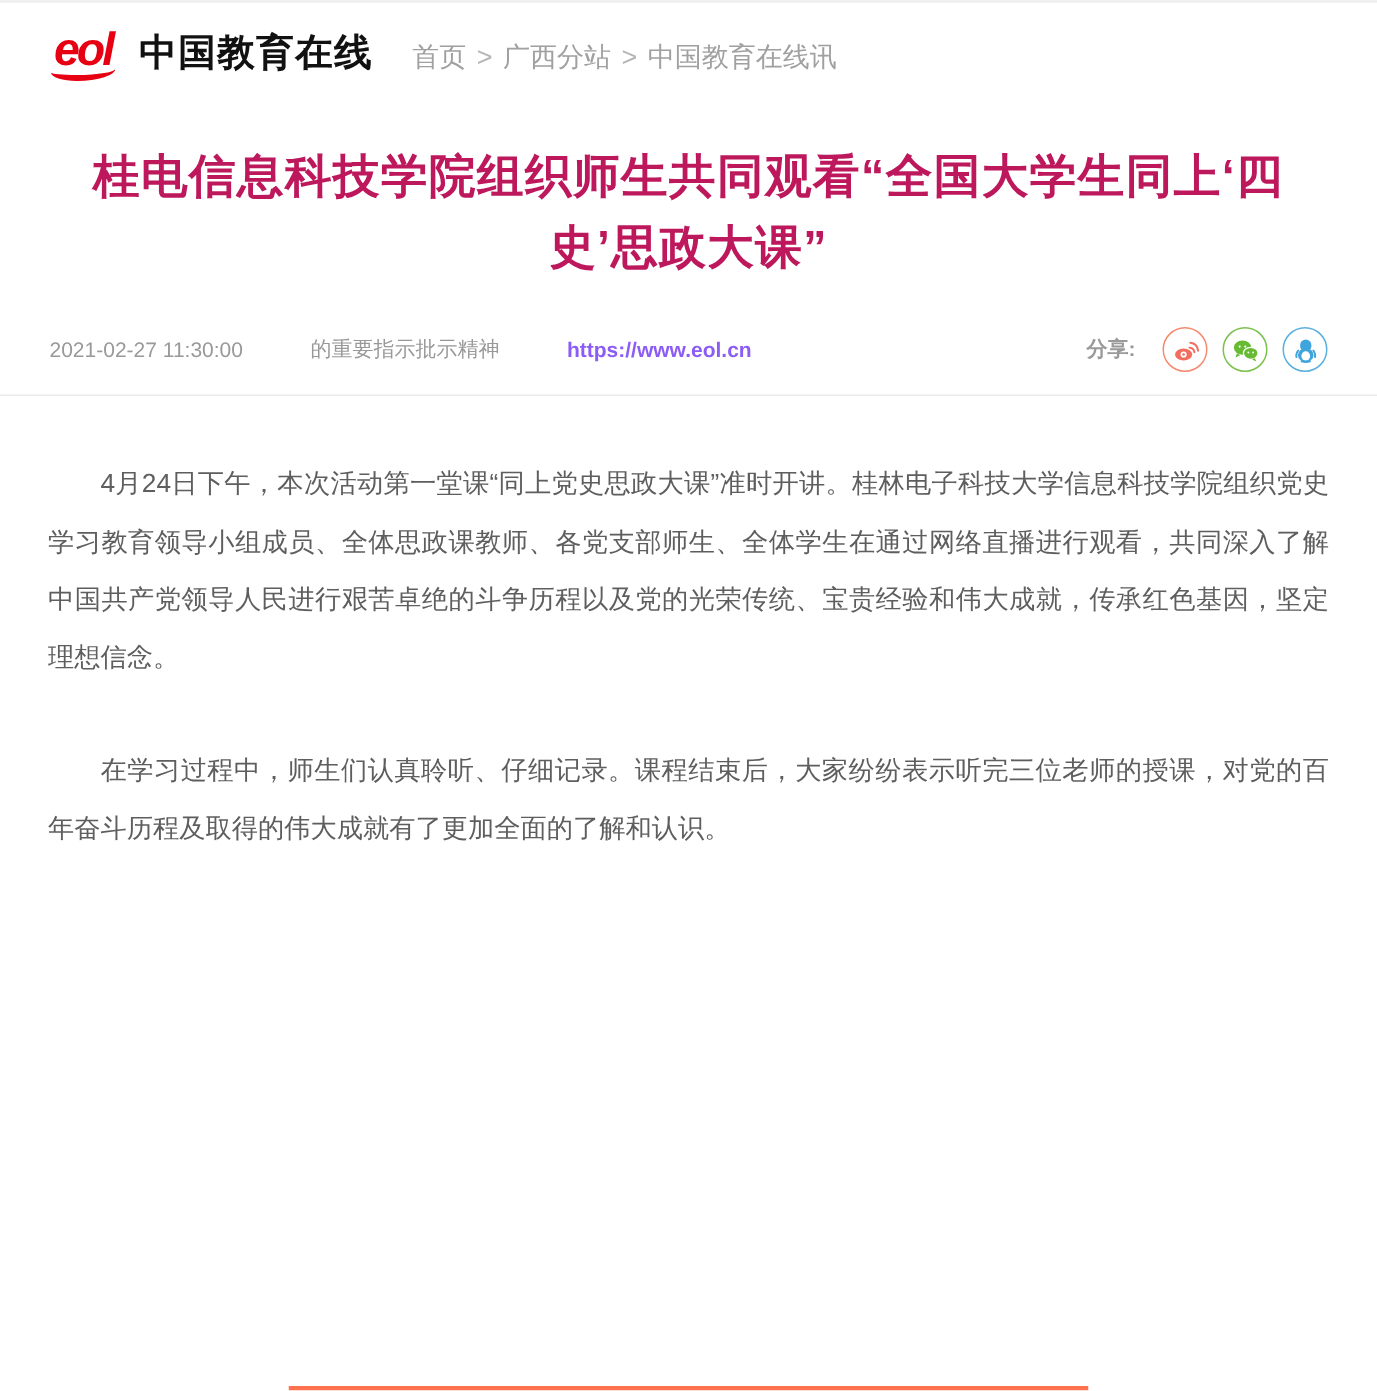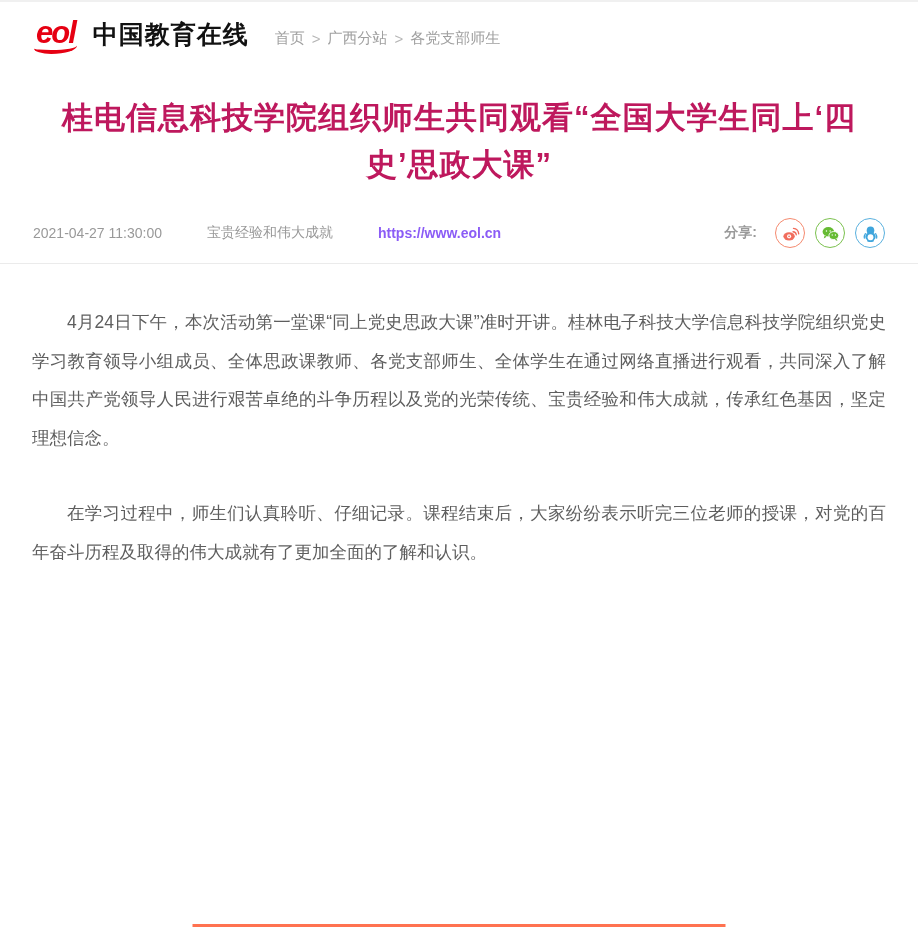--- a/index.html
+++ b/index.html
@@ -16,21 +16,21 @@
   .logo{ display:flex; align-items:baseline; text-decoration:none; cursor:pointer; }
   .logo-mark{
     position:relative; color:#e60012; font-weight:900; font-style:italic;
     font-size:31px; letter-spacing:-2px; line-height:1; padding-right:8px;
   }
   .logo-mark::after{
     content:""; position:absolute; left:-2px; right:6px; bottom:-6px; height:10px;
     border-bottom:4px solid #e60012; border-radius:0 0 60% 40%;
   }
   .logo-text{ color:#111; font-weight:700; font-size:25px; letter-spacing:1px; margin-left:10px; }
-  .breadcrumb{ margin-left:26px; color:#a0a0a0; font-size:15px; display:flex; align-items:center; gap:7px; padding-top:8px;}
+  .breadcrumb{ margin-left:26px; color:#a0a0a0; font-size:18px; display:flex; align-items:center; gap:7px; padding-top:8px;}
   .breadcrumb a{ color:#a0a0a0; text-decoration:none; cursor:pointer; }
   .breadcrumb .sep{ color:#b5b5b5; }
 
   
   h1.article-title{
     margin:40px 26px 0; text-align:center;
     font-size:31px; line-height:47px; font-weight:700; color:#be185d;
     letter-spacing:1px;
   }
 
@@ -76,30 +76,30 @@
 <header class="site-header">
   <a class="logo">
     <span class="logo-mark">eol</span>
     <span class="logo-text">中国教育在线</span>
   </a>
   <nav class="breadcrumb">
     <a>首页</a>
     <span class="sep">&gt;</span>
     <a>广西分站</a>
     <span class="sep">&gt;</span>
-    <a>各党支部师生</a>
+    <a>中国教育在线讯</a>
   </nav>
 </header>
 
 <main>
   <h1 class="article-title">桂电信息科技学院组织师生共同观看“全国大学生同上‘四史’思政大课”</h1>
 
   <div class="meta-row">
-    <span class="m-date">2021-04-27 11:30:00</span>
-    <span class="m-src">宝贵经验和伟大成就</span>
+    <span class="m-date">2021-02-27 11:30:00</span>
+    <span class="m-src">的重要指示批示精神</span>
     <a class="m-url">https://www.eol.cn</a>
 
     <div class="share">
       <span class="share-label">分享:</span>
 
       <a class="share-btn weibo">
         <span style="display:flex">
           <svg viewBox="0 0 24 24" width="19" height="19">
             <ellipse cx="10.2" cy="15.6" rx="7.2" ry="5.1" fill="#f16d5d"></ellipse>
             <circle cx="10.2" cy="15.6" r="2.6" fill="#fff"></circle>

